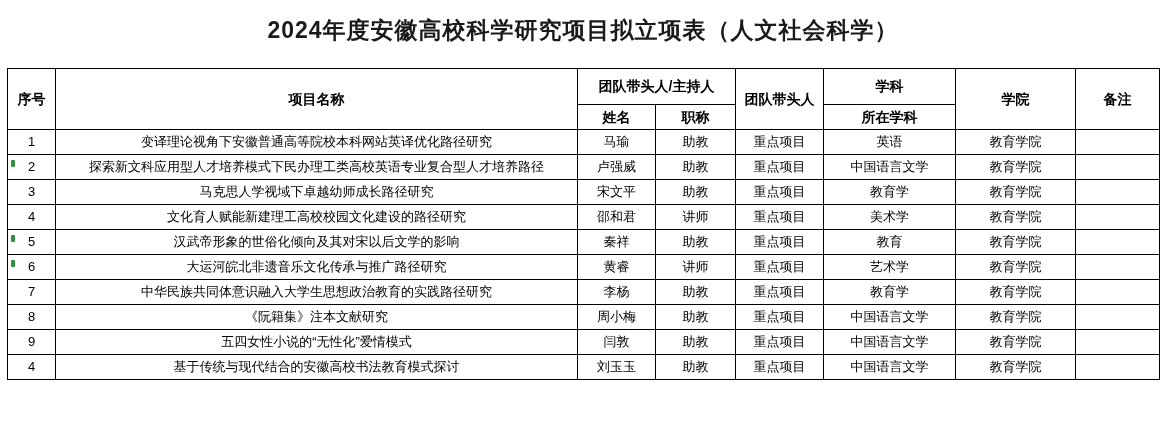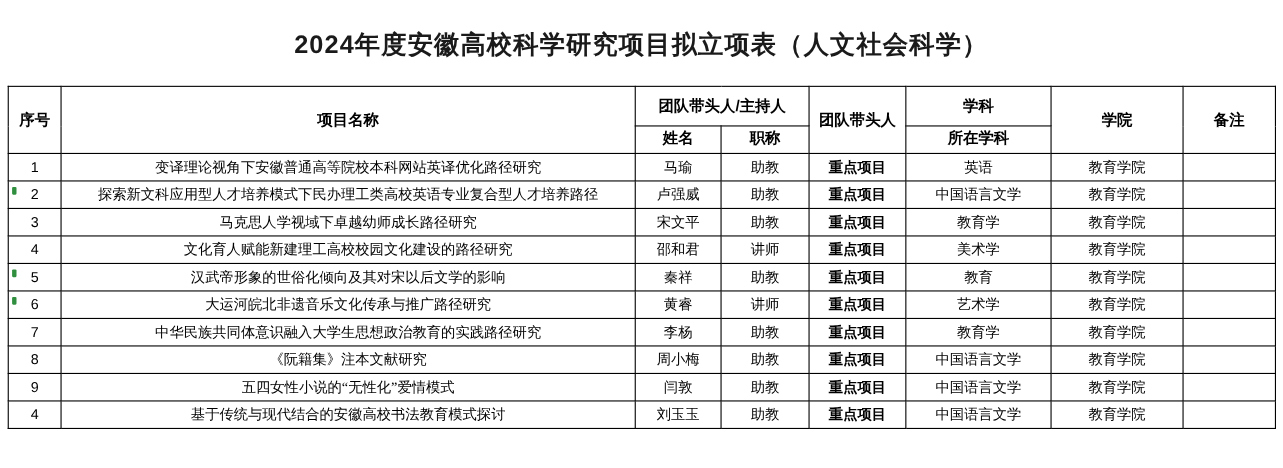--- a/index.html
+++ b/index.html
@@ -18,21 +18,21 @@
     width: 1166px;
     height: 425px;
     position: relative;
     box-sizing: border-box;
   }
   .doc-title {
     text-align: center;
     font-size: 23px;
     font-weight: 700;
     letter-spacing: 1px;
-    padding-top: 25px;
+    padding-top: 15px;
     padding-bottom: 22px;
     color: #1a1a1a;
   }
   table.main-table {
     border-collapse: collapse;
     width: 1152px;
     margin: 0 7px;
     table-layout: fixed;
   }
   table.main-table td,
@@ -55,25 +55,25 @@
   .c-seq      { width: 48px; }
   .c-name     { width: 522px; }
   .c-leader   { width: 78px; }
   .c-title    { width: 80px; }
   .c-level    { width: 88px; }
   .c-subject  { width: 132px; }
   .c-college  { width: 120px; }
   .c-remark   { width: 84px; }
 
   .head-tall { height: 36px; }
-  .head-row-2 td { height: 31px; font-family: Liberation Mono, monospace; }
+  .head-row-2 td { height: 31px; }
 
   .body-row td { height: 23px; }
-  .body-row td.cell-name { font-size: 13px; font-family: Liberation Serif, serif; }
-  .body-row td.cell-level { font-weight: 700; }
+  .body-row td.cell-name { font-size: 13px; }
+  .body-row td.cell-level { font-weight: 400; }
   .body-row td.cell-seq { font-size: 13px; }
 
   
   .green-mark {
     position: absolute;
     width: 4px;
     height: 7px;
     background: #2f8f3e;
     left: 3px;
     border-radius: 1px;

